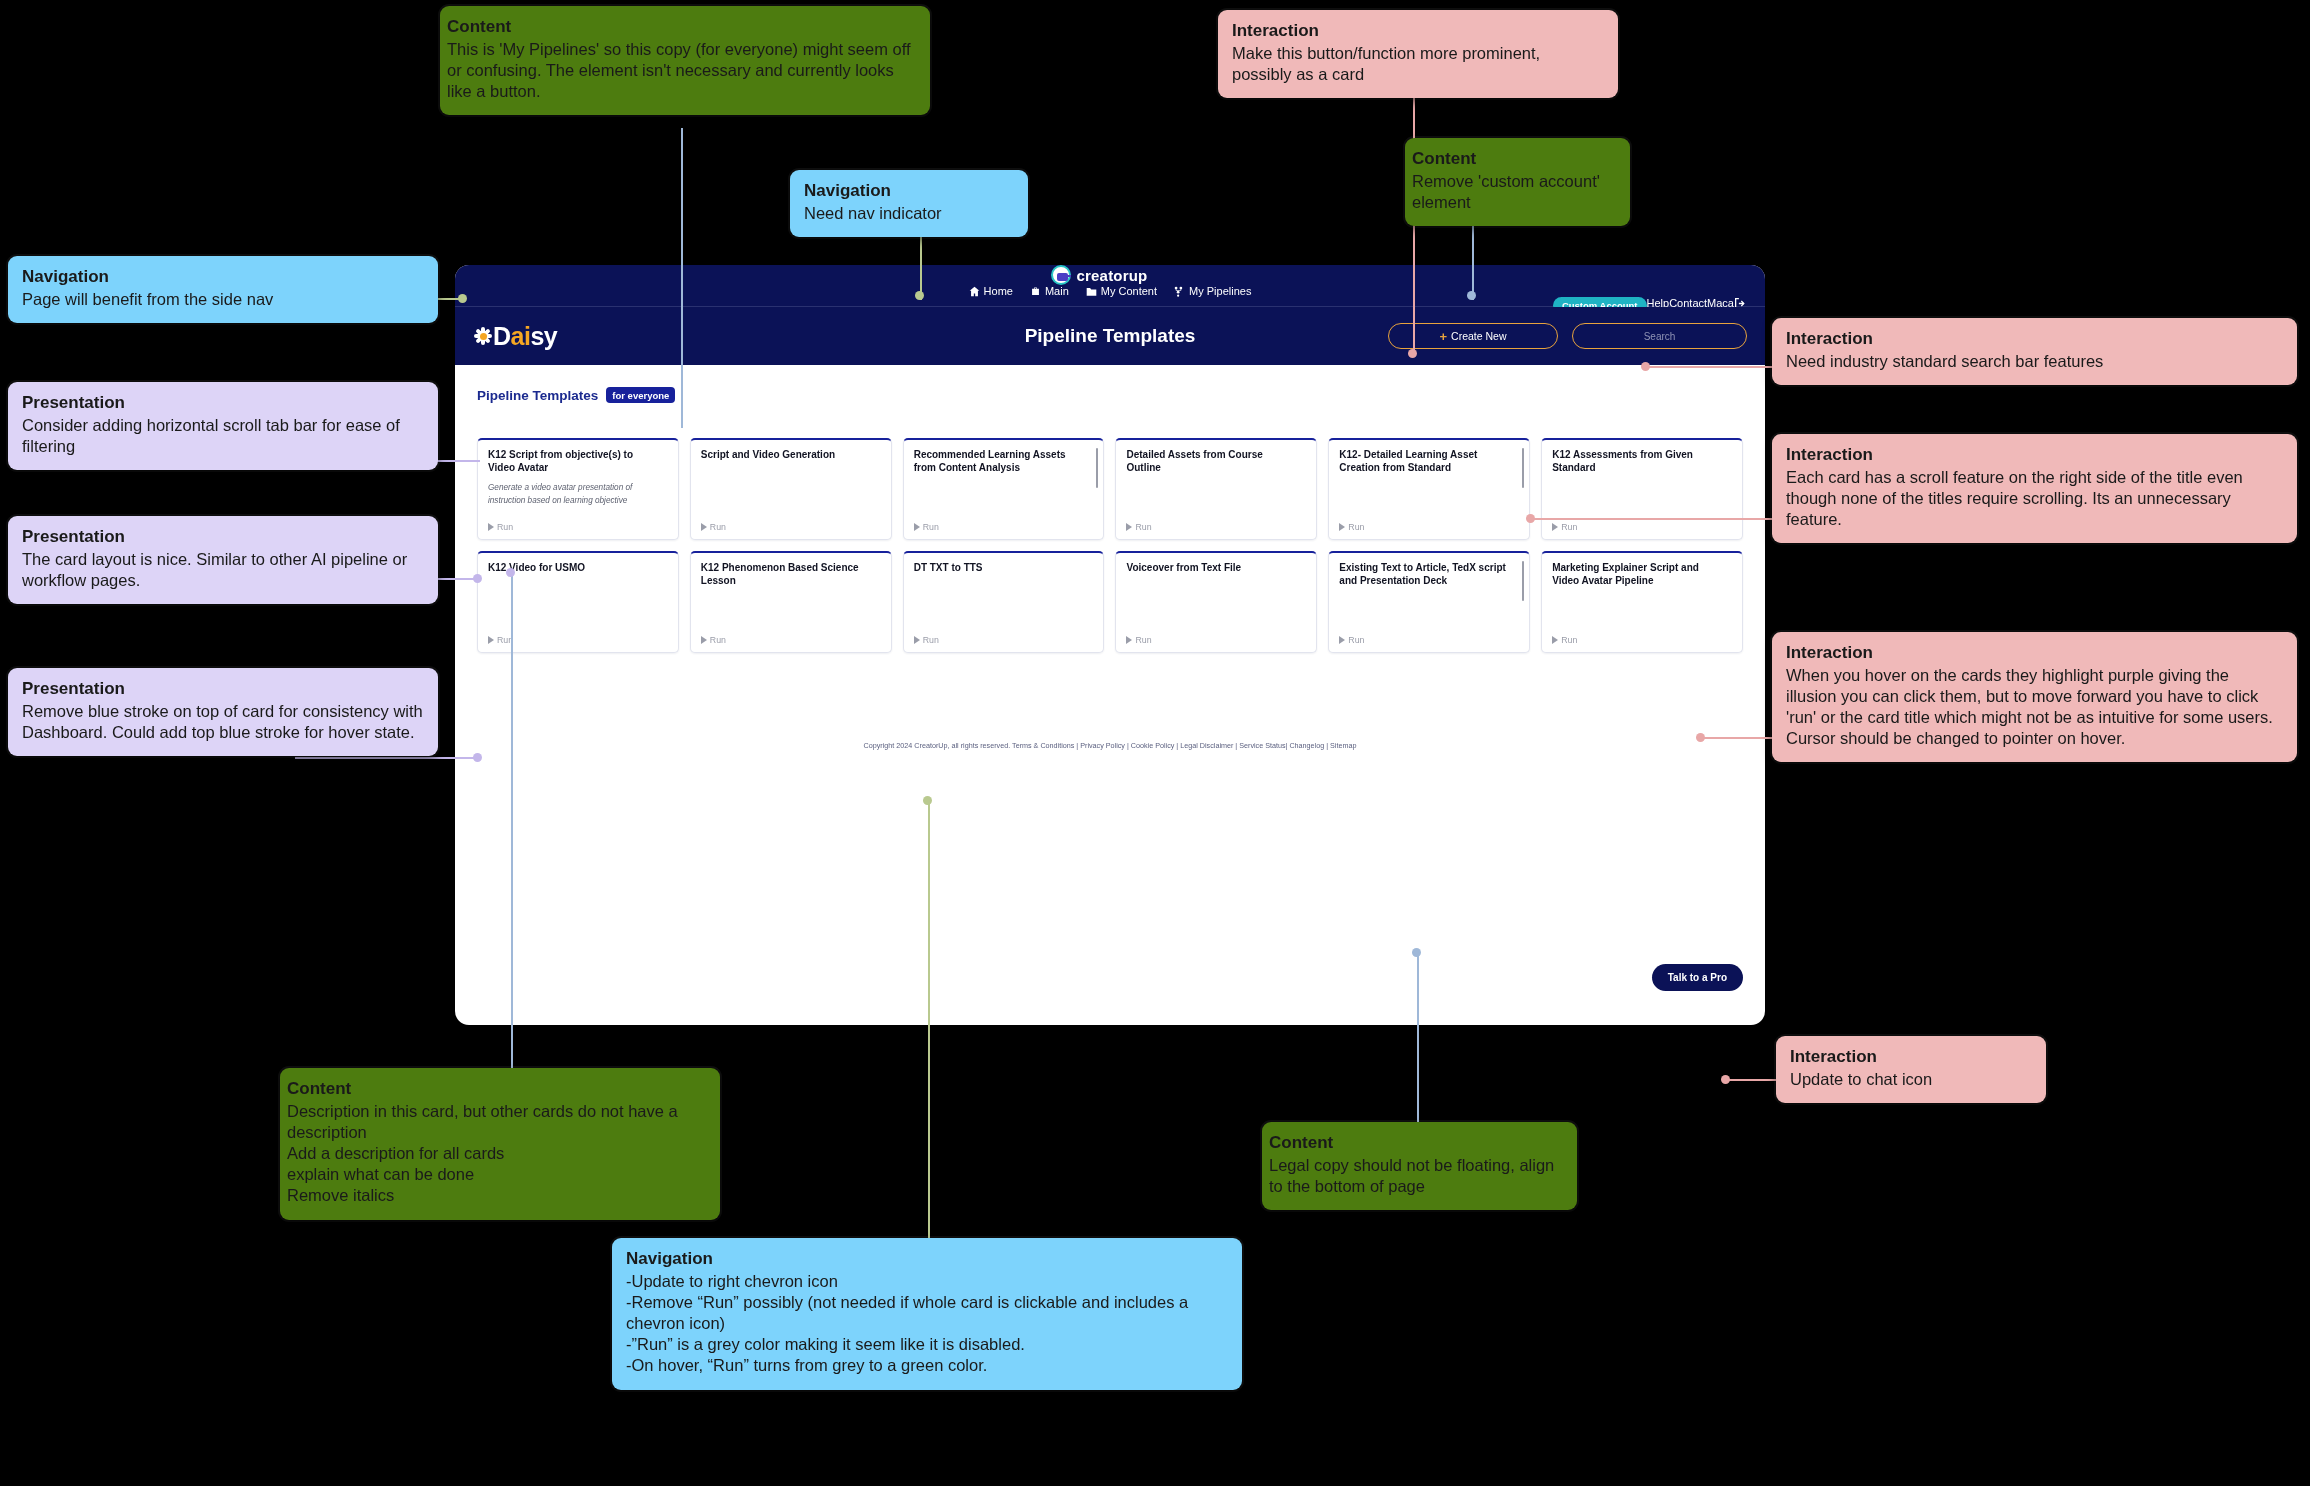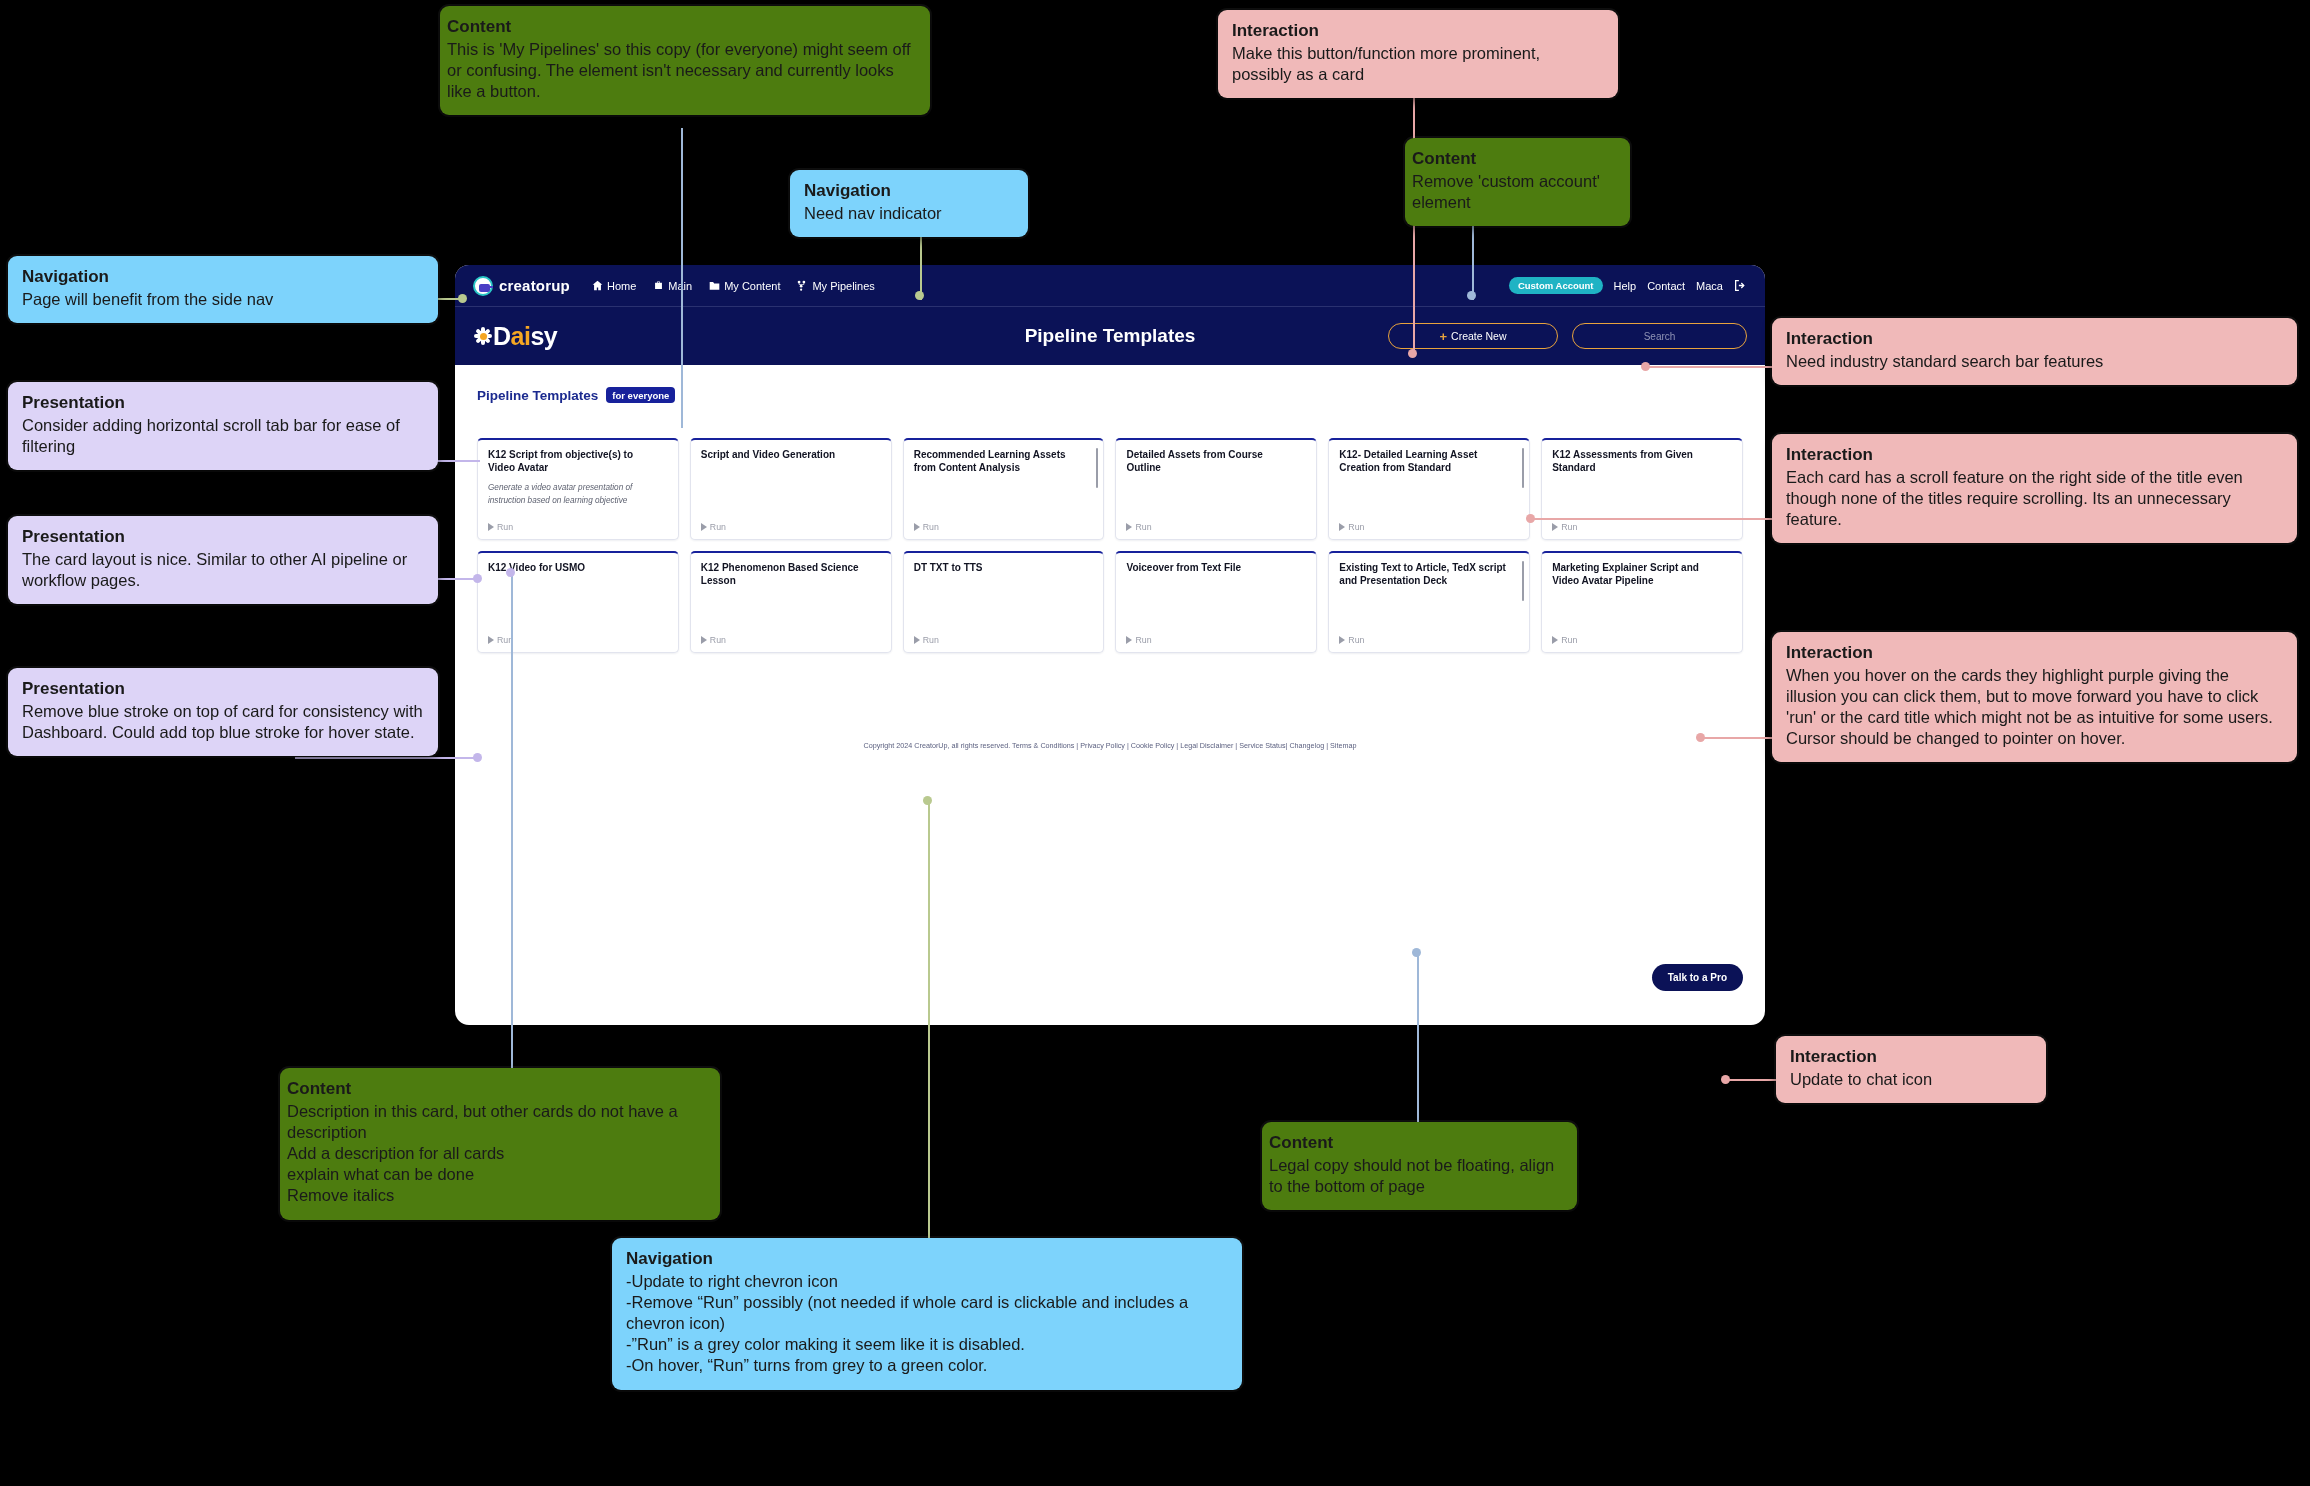--- a/index.html
+++ b/index.html
@@ -16,40 +16,41 @@
   #app-window{
     position:absolute; left:455px; top:265px; width:1310px; height:760px;
     background:#ffffff; border-radius:14px; overflow:hidden;
   }
 
   
   #topnav{
     height:42px; background:#0b1257; display:flex; align-items:center;
     padding:0 18px; color:#ffffff;
     border-bottom:1px solid #2a3170;
+    flex-direction:column;
   }
   .brand{ display:flex; align-items:center; gap:6px; margin-right:22px; }
   .brand-logo{
     width:20px; height:20px; border-radius:50%;
     background:#ffffff; position:relative; flex:0 0 auto;
     border:2px solid #29c6c6;
   }
   .brand-logo::after{
     content:""; position:absolute; left:4px; top:6px;
     width:11px; height:8px; background:#4a3fc4;
     border-radius:2px;
     box-shadow:6px -1px 0 -3px #4a3fc4;
   }
   .brand-name{ font-size:15px; font-weight:700; letter-spacing:.2px; }
 
   .navlinks{ display:flex; align-items:center; gap:17px; }
   .navlink{ display:flex; align-items:center; gap:4px; font-size:11px; color:#fff; white-space:nowrap; }
   .navlink svg{ width:11px; height:11px; display:block; }
 
-  .nav-right{ margin-left:auto; display:flex; align-items:center; gap:11px; }
+  .nav-right{ margin-left:auto; display:flex; gap:0; }
   .pill-account{
     background:#1fb3c4; color:#ffffff; font-size:9.5px; font-weight:700;
     padding:3px 9px; border-radius:9px; white-space:nowrap;
   }
   .nav-right .navlink-plain{ font-size:11px; color:#fff; }
   .logout-icon svg{ width:13px; height:13px; display:block; }
 
   
   #header-band{
     height:58px; background:#0b1257; display:flex; align-items:center;

